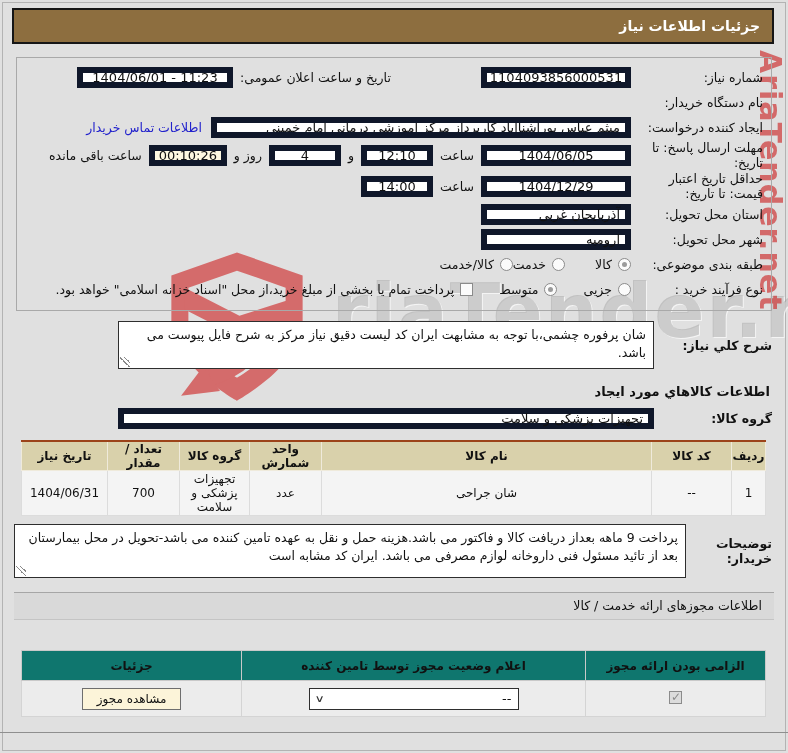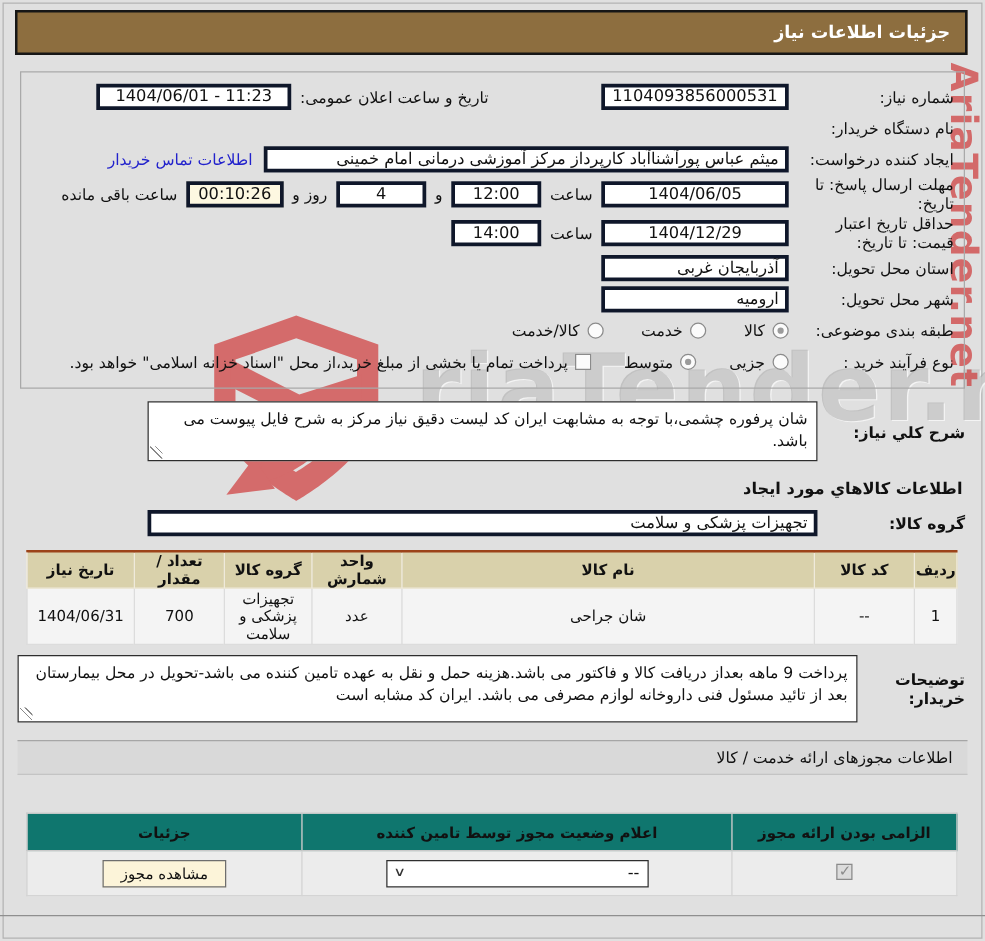--- a/index.html
+++ b/index.html
@@ -20,21 +20,21 @@
 
   
   .content { position:relative; z-index:2; }
   .titlebar { margin:8px 14px 0 12px; height:36px; background:#8d6e3f; border:2px solid #161616;
               color:#fff; font-weight:bold; font-size:14px; display:flex; align-items:center;
               padding:0 12px; }
   .panel { margin:13px 16px 0; border:1px solid #a9a9a9; padding:6px 8px 8px; }
 
   .frow { display:flex; align-items:center; min-height:24px; margin:1px 0; font-size:12.5px; }
   .flabel { width:132px; flex:none; line-height:1.2; padding-left:4px; }
-  .inp { background:#fff; border:3px solid #0f172a; height:21px; display:flex; align-items:center;
+  .inp { background:#fff; border:6px solid #0f172a; height:21px; display:flex; align-items:center;
          font-size:13px; padding:0 5px; }
   .num { direction:ltr; justify-content:center; }
   .rtlval { justify-content:flex-start; }
   .cream { background:#fdf8e1; }
   .mini-label { margin:0 7px; }
   .link { color:#2222cc; margin-right:9px; cursor:pointer; }
 
   .radio { width:13px; height:13px; border-radius:50%; border:1px solid #8b8b8b; background:#fbfbfb;
            display:inline-block; position:relative; flex:none; }
   .radio.sel::after { content:""; position:absolute; inset:3px; border-radius:50%; background:#9b9b9b; }
@@ -119,21 +119,21 @@
       <div class="frow">
         <span class="flabel">ایجاد کننده درخواست:</span>
         <span class="inp rtlval" style="width:420px; white-space:nowrap; overflow:hidden">میثم عباس پورآشناآباد کارپرداز مرکز آموزشی درمانی امام خمینی</span>
         <span class="link">اطلاعات تماس خریدار</span>
       </div>
 
       <div class="frow" style="min-height:30px">
         <span class="flabel">مهلت ارسال پاسخ: تا تاریخ:</span>
         <span class="inp num" style="width:150px">1404/06/05</span>
         <span class="mini-label">ساعت</span>
-        <span class="inp num" style="width:72px">12:00</span>
+        <span class="inp num" style="width:72px">12:10</span>
         <span class="mini-label">و</span>
         <span class="inp num" style="width:72px">4</span>
         <span class="mini-label">روز و</span>
         <span class="inp num cream" style="width:78px">00:10:26</span>
         <span class="mini-label">ساعت باقی مانده</span>
       </div>
 
       <div class="frow" style="min-height:30px">
         <span class="flabel">حداقل تاریخ اعتبار قیمت: تا تاریخ:</span>
         <span class="inp num" style="width:150px">1404/12/29</span>
@@ -150,21 +150,21 @@
         <span class="flabel">شهر محل تحویل:</span>
         <span class="inp rtlval" style="width:150px">ارومیه</span>
       </div>
 
       <div class="frow">
         <span class="flabel">طبقه بندی موضوعی:</span>
         <span class="opt" style="margin-left:30px">
           <span class="radio sel"></span>
           <span>کالا</span>
         </span>
-        <span class="opt" style="margin-left:30px">
+        <span class="opt" style="">
           <span class="radio"></span>
           <span>خدمت</span>
         </span>
         <span class="opt">
           <span class="radio"></span>
           <span>کالا/خدمت</span>
         </span>
       </div>
 
       <div class="frow">

